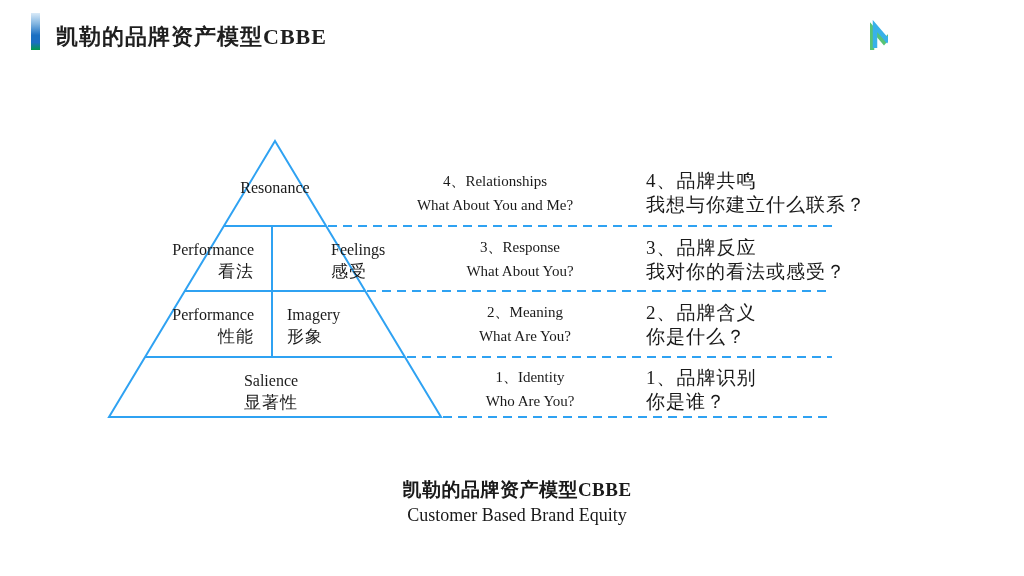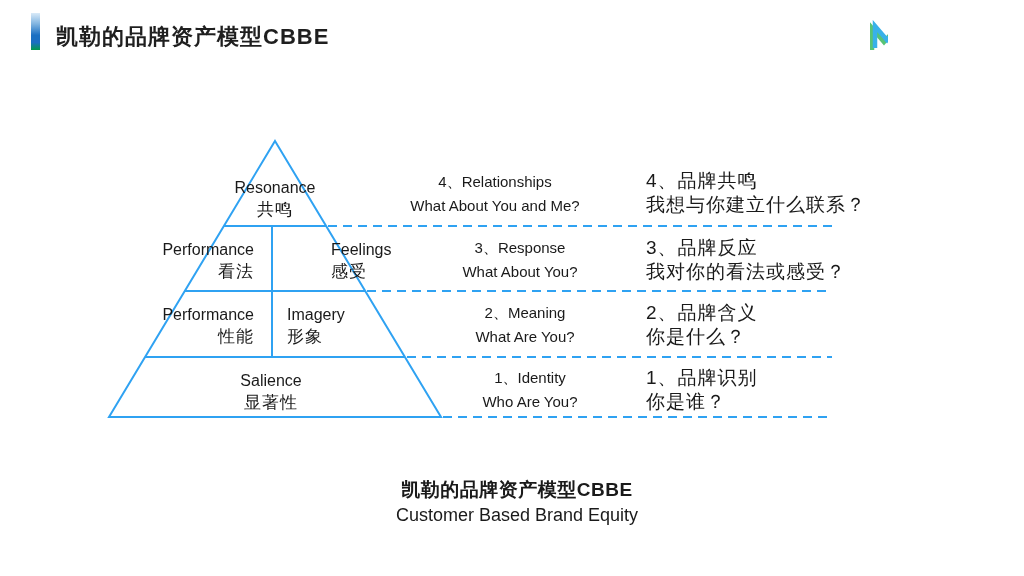--- a/index.html
+++ b/index.html
@@ -1,17 +1,17 @@
 <!DOCTYPE html>
 <html style="--line-blue: #2FA2F2; --text-black: #1A1A1A; --logo-blue: #3EC2F0; --logo-green: #4FC49B; --icon-blue: #38B1E9; --icon-green: #58C375; --accent-top: #D9EAF8; --accent-blue: #1B6FC2; --accent-green: #019A4A;"><head>
 <meta charset="utf-8">
 <style>
   html,body{margin:0;padding:0;background:#fff;}
   .slide{position:relative;width:888px;height:576px;background:#ffffff;overflow:hidden;
-         font-family:Liberation Sans, sans-serif;color:var(--text-black,#1a1a1a);}
+         font-family:Liberation Serif, serif;color:var(--text-black,#1a1a1a);}
   .abs{position:absolute;}
 
   
   .accent-bar{left:31px;top:13px;width:9px;height:37px;
     background:linear-gradient(180deg,var(--accent-top,#d9eaf8) 0%,#7fb3e0 30%,var(--accent-blue,#1b6fc2) 60%,var(--accent-blue,#1b6fc2) 80%,var(--accent-green,#019a4a) 100%);}
   .page-title{left:56px;top:22px;font-size:22px;font-weight:700;letter-spacing:1px;white-space:nowrap;color:#1f1f1f;}
 
   .logo{left:870px;top:20px;width:150px;height:34px;}
   .logo-name{position:absolute;left:37px;top:0px;font-size:20px;font-weight:700;letter-spacing:2px;
              color:var(--logo-blue,#3ec2f0);white-space:nowrap;}
@@ -61,21 +61,20 @@
         <line x1="328" y1="226" x2="832" y2="226"></line>
         <line x1="367" y1="291" x2="832" y2="291"></line>
         <line x1="407" y1="357" x2="832" y2="357"></line>
         <line x1="443" y1="417" x2="832" y2="417"></line>
       </g>
     </g>
   </svg>
 
   <div class="abs pyr-label t-center" style="left:200px;top:177px;width:150px;">
     <div class="en">Resonance</div>
-    <div class="zh">共鸣</div>
   </div>
 
   <div class="abs pyr-label t-right" style="left:140px;top:239px;width:114px;">
     <div class="en">Performance</div>
     <div class="zh">看法</div>
   </div>
   <div class="abs pyr-label" style="left:287px;top:239px;margin-left:44px;">
     <div class="en">Feelings</div>
     <div class="zh">感受</div>
   </div>

